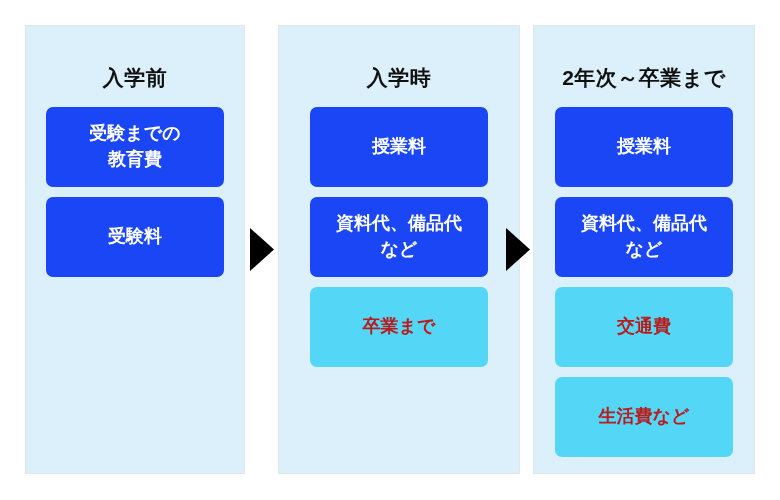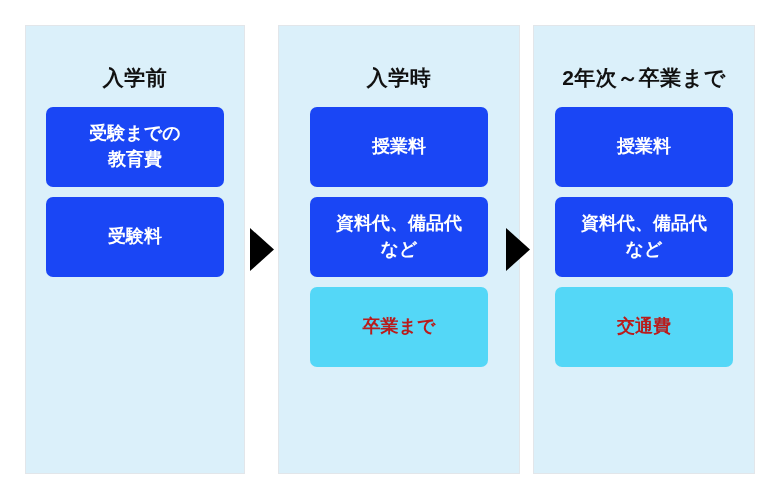--- a/index.html
+++ b/index.html
@@ -144,16 +144,19 @@
     <div class="items-wrap">
         <div class="cost-item tone-blue">
           <span>授業料</span>
         </div>
         <div class="cost-item tone-blue">
           <span>資料代、備品代<br>など</span>
         </div>
         <div class="cost-item tone-cyan">
           <span>交通費</span>
         </div>
+        <div class="cost-item tone-cyan">
+          <span>生活費など</span>
+        </div>
       </div>
   </section>
 
 </div>
 
 </body></html>

